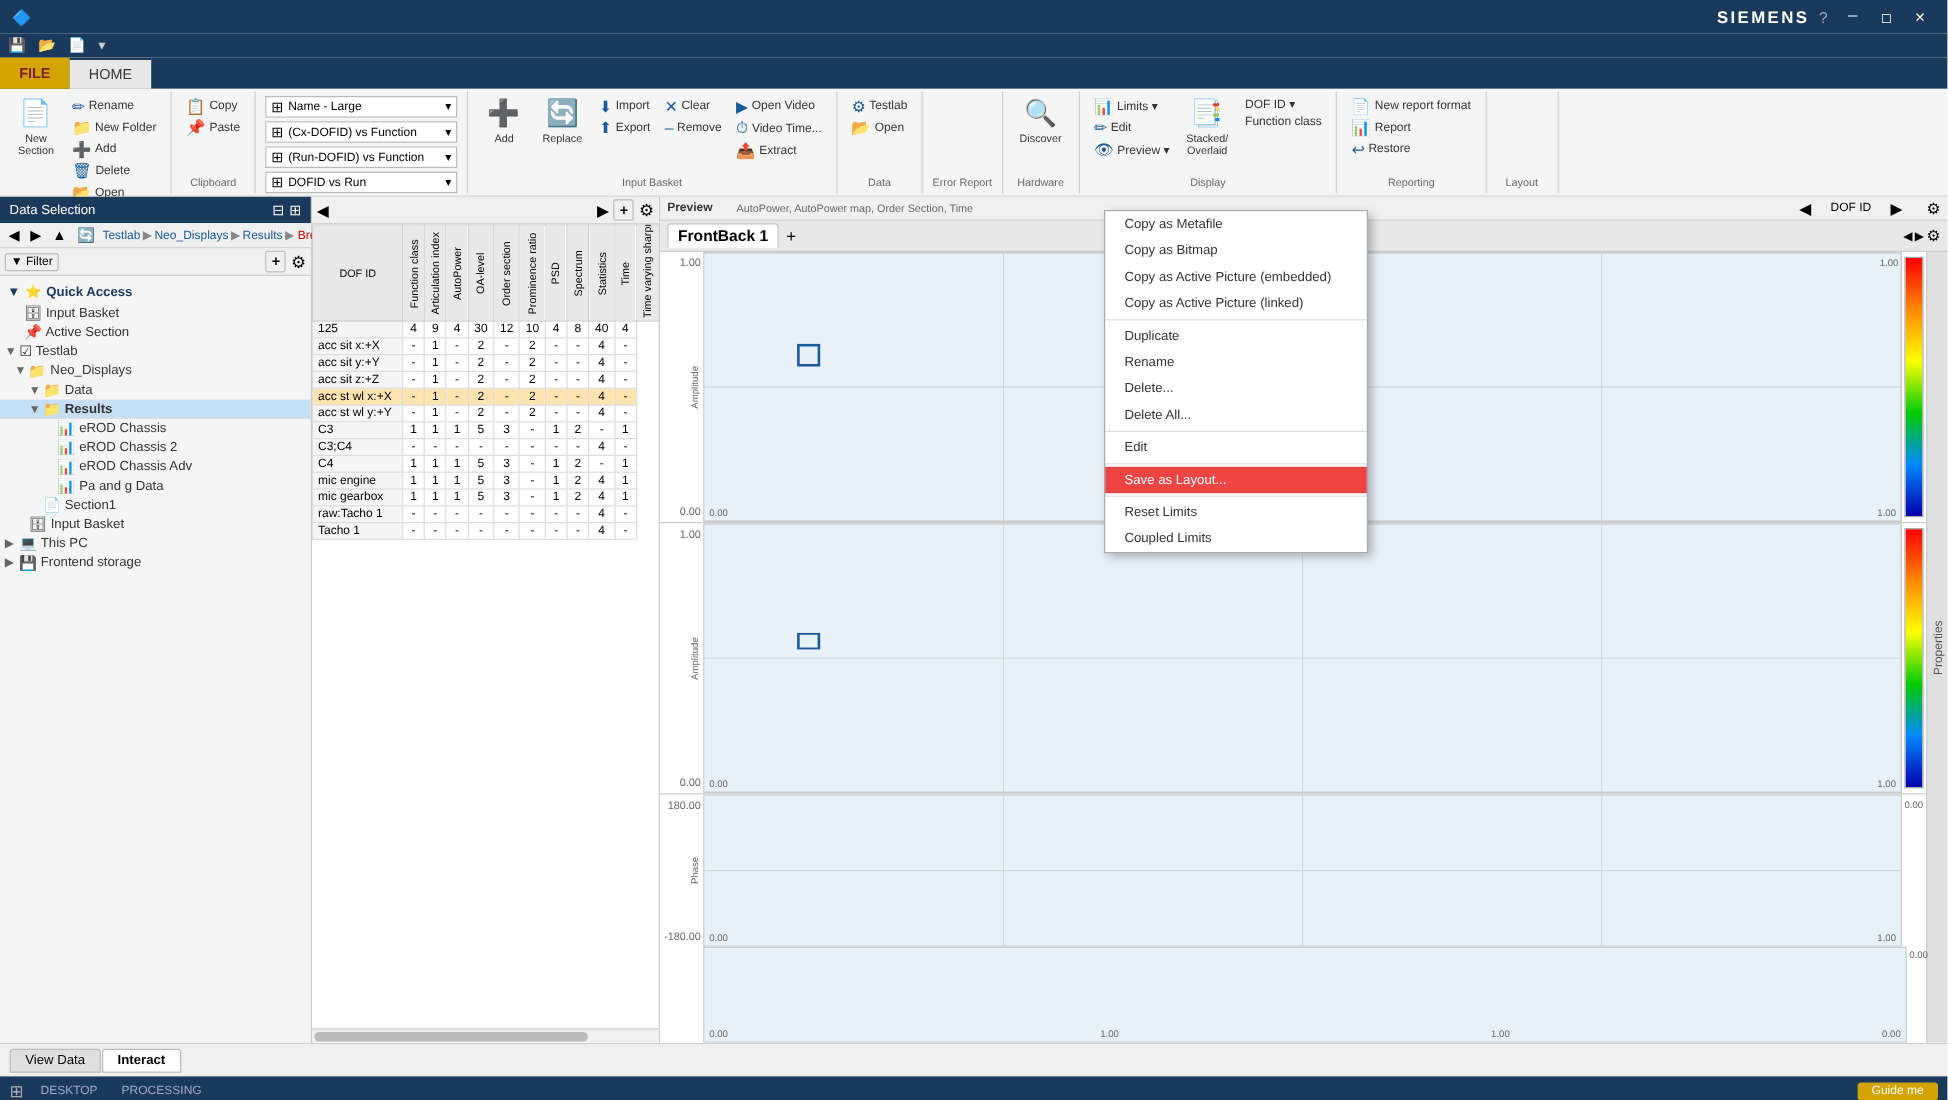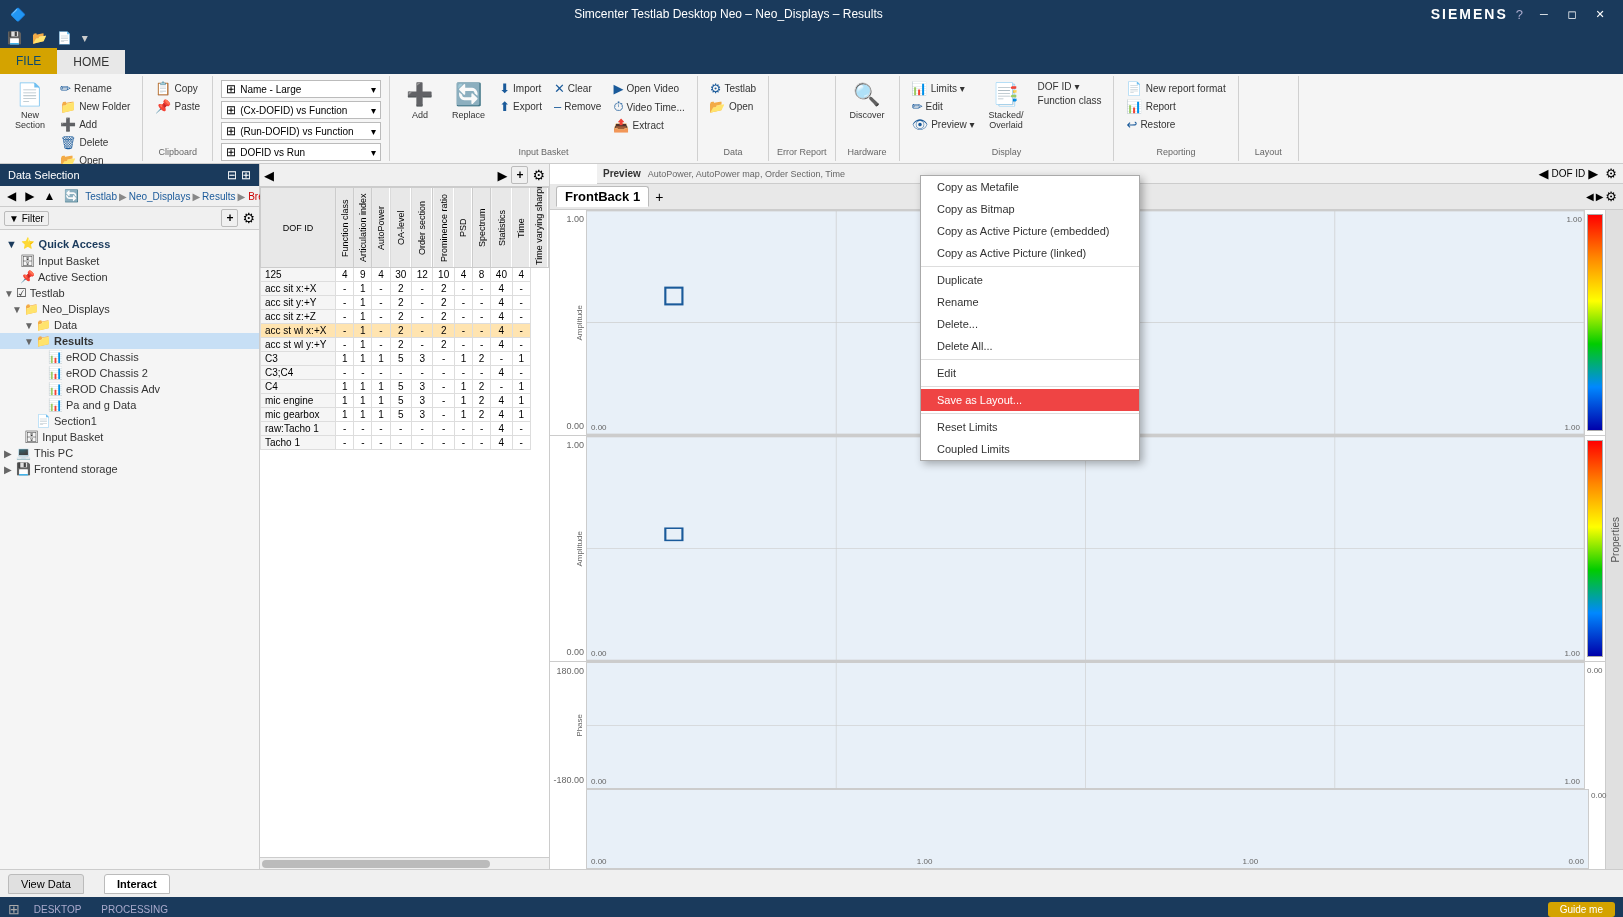--- a/index.html
+++ b/index.html
@@ -33,24 +33,24 @@
     .qb-icon { color: #ccc; font-size: 12px; padding: 0 3px; cursor: pointer; }
 
     
     #tabbar {
       display: flex;
       background: #1a3a5c;
       height: 26px;
     }
     .tab-file {
       background: #d4a300;
-      color: #0c4a6e;
+      color: #7f1d1d;
       padding: 4px 16px;
       font-size: 12px;
-      font-weight: normal;
+      font-weight: bold;
       cursor: pointer;
       display: flex;
       align-items: center;
     }
     .tab-home {
       background: #e8e8e8;
       color: #333;
       padding: 4px 16px;
       font-size: 12px;
       cursor: pointer;
@@ -256,23 +256,22 @@
       flex-direction: column;
       position: relative;
     }
 
     #chart-toolbar {
       display: flex;
       align-items: center;
       padding: 2px 6px;
       background: #f0f0f0;
       border-bottom: 1px solid #ccc;
-      gap: 3px;
+      gap: 16px;
       font-size: 10px;
-      margin-left: 47px;
     }
 
     #chart-tabs {
       display: flex;
       align-items: center;
       padding: 2px 6px;
       background: #e8e8e8;
       border-bottom: 1px solid #ccc;
       gap: 2px;
       font-size: 10px;
@@ -329,21 +328,21 @@
     }
 
     
     #bottom-tabs {
       height: 28px;
       background: #f0f0f0;
       border-top: 1px solid #ccc;
       display: flex;
       align-items: center;
       padding: 0 8px;
-      gap: 20px;
+      gap: 1px;
     }
     .bottom-tab {
       padding: 3px 12px;
       cursor: pointer;
       font-size: 11px;
       background: #e0e0e0;
       border: 1px solid #bbb;
       border-radius: 3px 3px 0 0;
     }
     .bottom-tab.active {
@@ -428,21 +427,20 @@
       min-height: 200px;
     }
   </style>
 </head>
 <body>
 
 <div id="titlebar">
   <div style="display:flex;align-items:center;gap:6px;">
     <span style="font-size:13px;">🔷</span>
   </div>
-  <div class="title">Simcenter Testlab Desktop Neo – Neo_Displays – Results</div>
   <div style="display:flex;align-items:center;gap:8px;">
     <span class="siemens">SIEMENS</span>
     <span style="color:#aac;font-size:13px;cursor:pointer;">?</span>
     <div class="win-controls">
       <div class="win-btn">─</div>
       <div class="win-btn">◻</div>
       <div class="win-btn close-btn">✕</div>
     </div>
   </div>
 </div>

